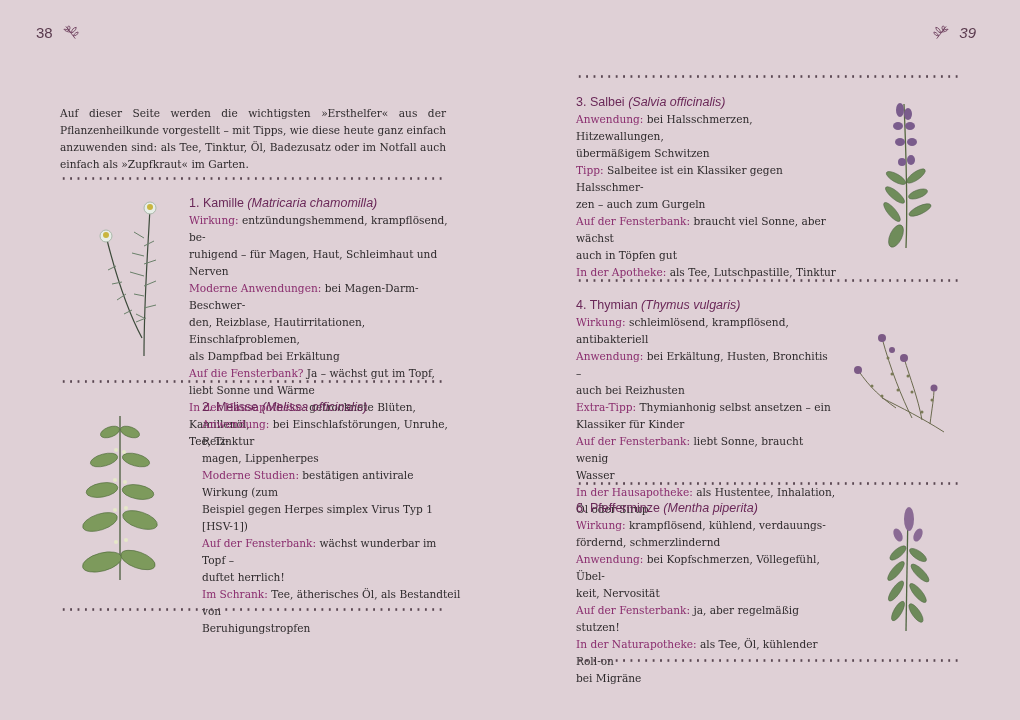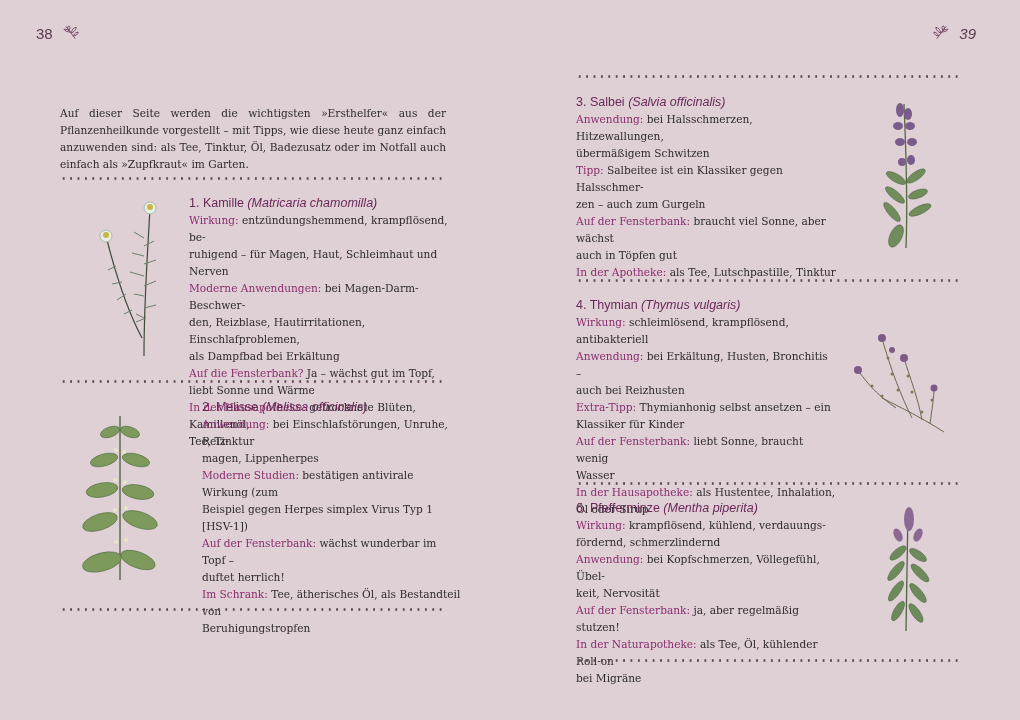--- a/index.html
+++ b/index.html
@@ -8,21 +8,21 @@
     background: #dfd0d6;
     position: relative;
     font-family: "DejaVu Serif", "Liberation Serif", serif;
     color: #2e2a2c;
   }
   .spread { position: absolute; inset: 0; }
   .page-num {
     position: absolute; top: 24px;
     font-family: "Liberation Sans", sans-serif;
     font-size: 15px; color: #5a3a4e;
-    display: flex; align-items: center; gap: 10px;
+    display: flex; gap: 10px;
   }
   .page-num.left { left: 36px; }
   .page-num.right { right: 44px; font-style: italic; }
   .leaf-icon { width: 17px; height: 18px; display: inline-block; }
 
   .intro {
     position: absolute; left: 60px; top: 94px; width: 386px;
     font-size: 10.6px; line-height: 17px; text-align: justify;
   }
   .dots {

